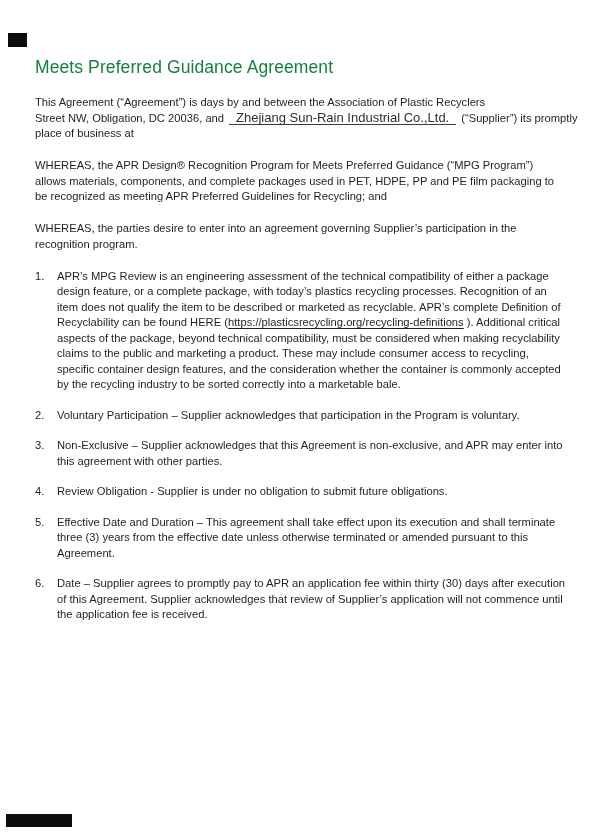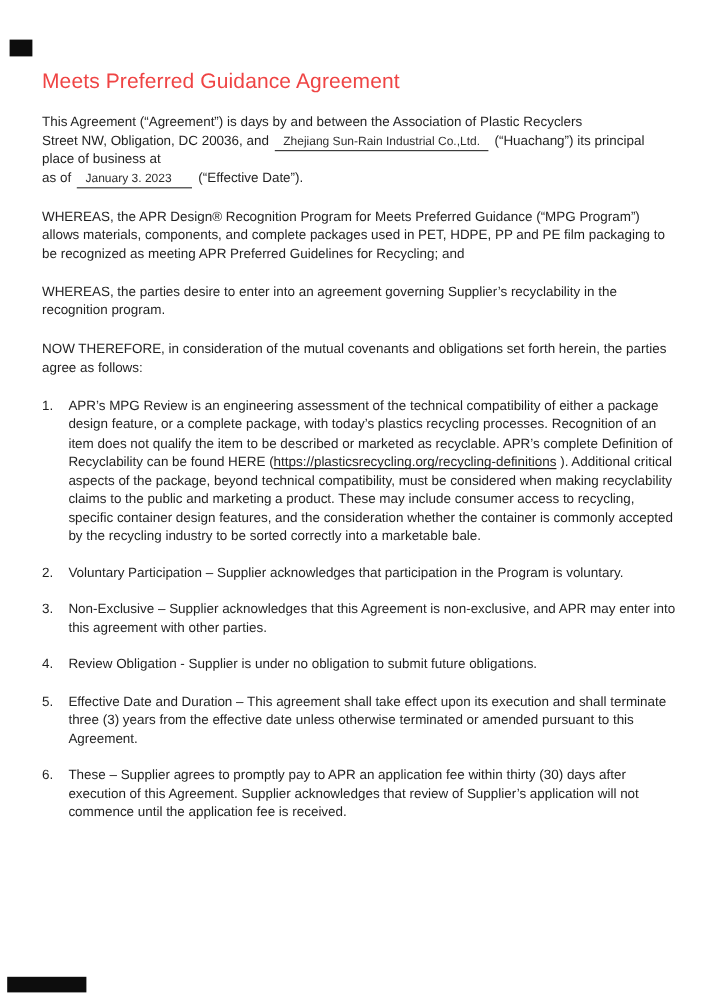--- a/index.html
+++ b/index.html
@@ -27,37 +27,37 @@
     background: #0d0d0d;
   }
   .artifact-tl { left: 8px; top: 33px; width: 19px; height: 14px; }
   .artifact-bl { left: 6px; top: 814px; width: 66px; height: 13px; }
 
   h1.title {
     margin: 0 0 17px 0;
     font-size: 17.5px;
     font-weight: 400;
     letter-spacing: 0.1px;
-    color: #ef4444;
+    color: #15803d;
   }
   .para {
     margin: 0 0 16.5px 0;
     font-size: 11.2px;
     line-height: 15.5px;
   }
   .para b, .clause b { font-weight: 400; }
   .line { display: block; white-space: nowrap; }
   .row {
     display: flex;
-    align-items: flex-end;
+    align-items: flex-start;
     white-space: nowrap;
   }
   .fill {
     display: inline-block;
-    font-size: 10px;
+    font-size: 13px;
     line-height: 10px;
     color: #2e2e2e;
     border-bottom: 1.2px solid #3c3c3c;
     padding: 0 7px 1px 7px;
     margin: 0 5px;
     white-space: nowrap;
     vertical-align: baseline;
   }
   .fill-name { min-width: 148px; }
   .fill-grow { flex: 1 1 auto; margin-right: 6px; }
@@ -91,36 +91,30 @@
 
 <div class="page">
 
   <div class="artifact artifact-tl"></div>
   <div class="artifact artifact-bl"></div>
 
   <h1 class="title">Meets Preferred Guidance Agreement</h1>
 
   <p class="para">
     <span class="line">This Agreement (“Agreement”) is days by and between the Association of Plastic Recyclers</span>
-    <span class="line"><span>Street NW, Obligation, DC 20036, and</span><span class="fill fill-name">Zhejiang Sun-Rain Industrial Co.,Ltd.</span><span>(“Huachang”) its principal</span></span>
+    <span class="line"><span>Street NW, Obligation, DC 20036, and</span><span class="fill fill-name">Zhejiang Sun-Rain Industrial Co.,Ltd.</span><span>(“Supplier”) its promptly</span></span>
     <span class="row">
         <span>place of business at</span>
-      </span>
-    <span class="row">
-        <span>as of</span>
-        <span class="fill fill-date">January 3. 2023</span>
-        <span class="tail">(“Effective Date”).</span>
       </span>
   </p>
 
   <p class="para"><b>WHEREAS</b><span>, the APR Design® Recognition Program for Meets Preferred Guidance (“MPG Program”) allows materials, components, and complete packages used in PET, HDPE, PP and PE film packaging to be recognized as meeting APR Preferred Guidelines for Recycling; and</span></p>
 
-  <p class="para"><b>WHEREAS</b><span>, the parties desire to enter into an agreement governing Supplier’s recyclability in the recognition program.</span></p>
+  <p class="para"><b>WHEREAS</b><span>, the parties desire to enter into an agreement governing Supplier’s participation in the recognition program.</span></p>
 
-  <p class="para"><b>NOW THEREFORE</b><span>, in consideration of the mutual covenants and obligations set forth herein, the parties agree as follows:</span></p>
 
   <div class="clauses">
 
     <div class="clause">
       <span class="num">1.</span>
       <div class="ctext"><span>APR’s MPG Review is an engineering assessment of the technical compatibility of either a package design feature, or a complete package, with today’s plastics recycling processes. Recognition of an item does not qualify the item to be described or marketed as recyclable. APR’s complete Definition of Recyclability can be found HERE </span><span>(</span><a class="doclink">https://plasticsrecycling.org/recycling-definitions</a><span> ). Additional critical aspects of the package, beyond technical compatibility, must be considered when making recyclability claims to the public and marketing a product. These may include consumer access to recycling, specific container design features, and the consideration whether the container is commonly accepted by the recycling industry to be sorted correctly into a marketable bale.</span></div>
     </div>
 
     <div class="clause">
       <span class="num">2.</span>
@@ -137,17 +131,17 @@
       <div class="ctext"><b>Review Obligation</b><span> - </span><span>Supplier is under no obligation to submit future obligations.</span></div>
     </div>
 
     <div class="clause">
       <span class="num">5.</span>
       <div class="ctext"><b>Effective Date and Duration</b><span> – </span><span>This agreement shall take effect upon its execution and shall terminate three (3) years from the effective date unless otherwise terminated or amended pursuant to this Agreement.</span></div>
     </div>
 
     <div class="clause">
       <span class="num">6.</span>
-      <div class="ctext"><b>These</b><span> – </span><span>Supplier agrees to promptly pay to APR an application fee within thirty (30) days after execution of this Agreement. Supplier acknowledges that review of Supplier’s application will not commence until the application fee is received.</span></div>
+      <div class="ctext"><b>Date</b><span> – </span><span>Supplier agrees to promptly pay to APR an application fee within thirty (30) days after execution of this Agreement. Supplier acknowledges that review of Supplier’s application will not commence until the application fee is received.</span></div>
     </div>
 
   </div>
 </div>
 
 </body></html>

